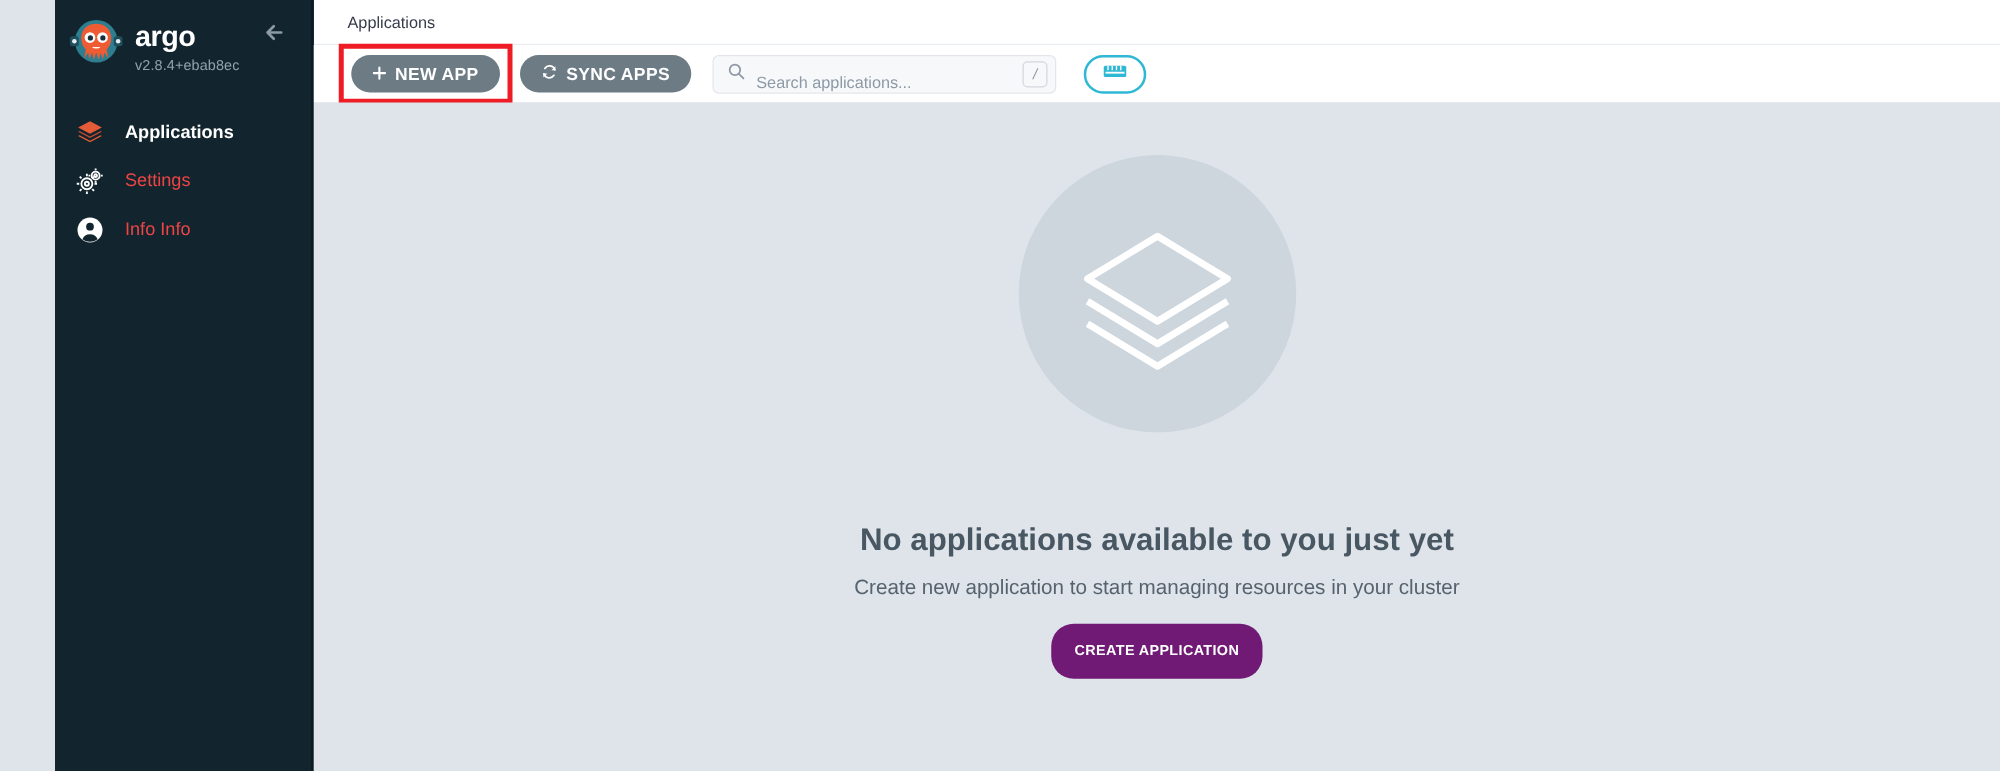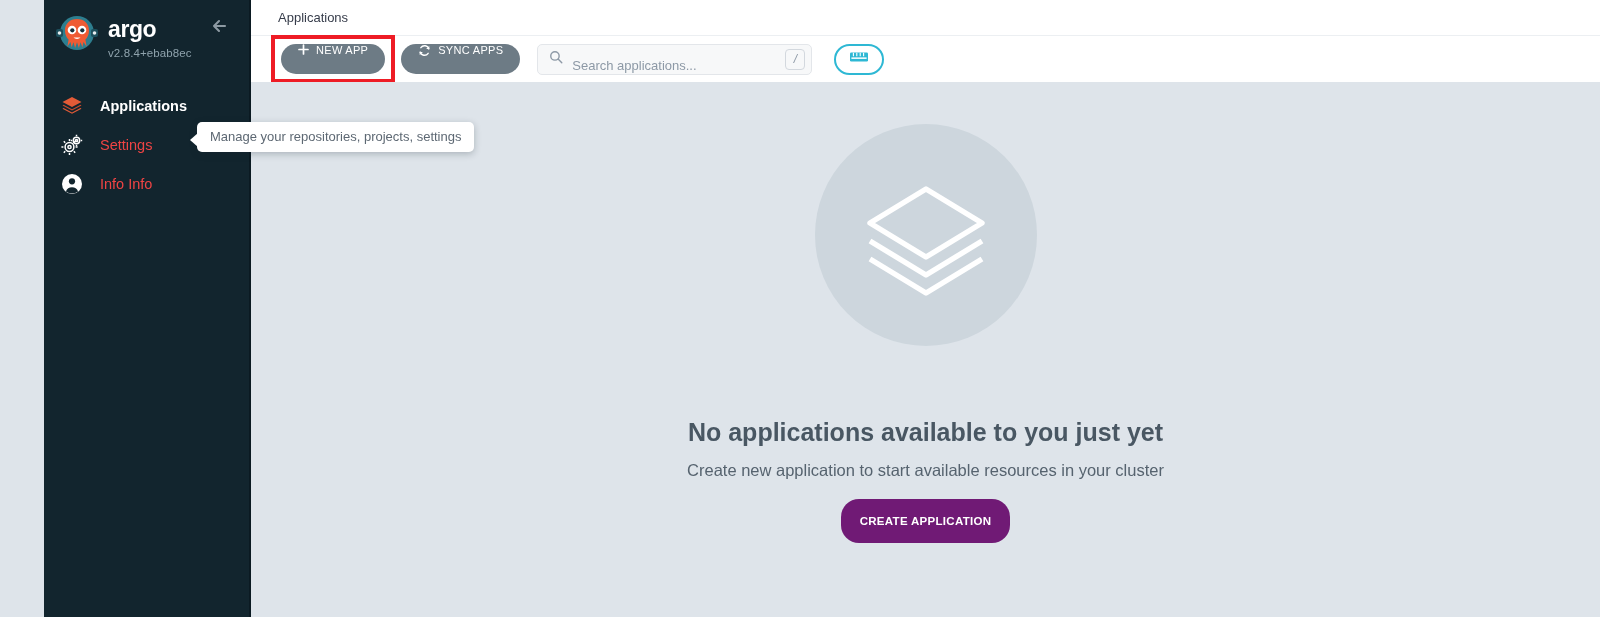--- a/index.html
+++ b/index.html
@@ -117,25 +117,25 @@
     position: relative;
   }
 
   .pill {
     background: #6d7b85;
     color: #fff;
     border: none;
     border-radius: 18px;
     height: 30px;
     padding: 0 17px;
-    font-size: 11px;
-    font-weight: normal;
+    font-size: 14px;
+    font-weight: bold;
     letter-spacing: .3px;
     display: inline-flex;
-    align-items: flex-start;
+    align-items: center;
     gap: 7px;
     cursor: pointer;
     white-space: nowrap;
   }
   .newapp-box {
     border: 4px solid #ee1c25;
     background: #ffffff;
     padding: 5px 6px;
     display: inline-flex;
     margin-right: 6px;
@@ -407,21 +407,20 @@
             <g fill="none" stroke="#ffffff" stroke-width="5.4" stroke-linejoin="round">
               <path d="M66 22 122 56 66 90 10 56z"></path>
               <path d="M10 74 66 108 122 74"></path>
               <path d="M10 92 66 126 122 92"></path>
             </g>
           </svg>
         </span>
       </div>
 
       <div class="empty-title">No applications available to you just yet</div>
-      <div class="empty-sub">Create new application to start available resources in your cluster</div>
+      <div class="empty-sub">Create new application to start managing resources in your cluster</div>
       <button class="create-btn">CREATE APPLICATION</button>
 
     </div>
   </div>
 
-  <div class="tooltip">Manage your repositories, projects, settings</div>
 
 </div>
 
 </body></html>

